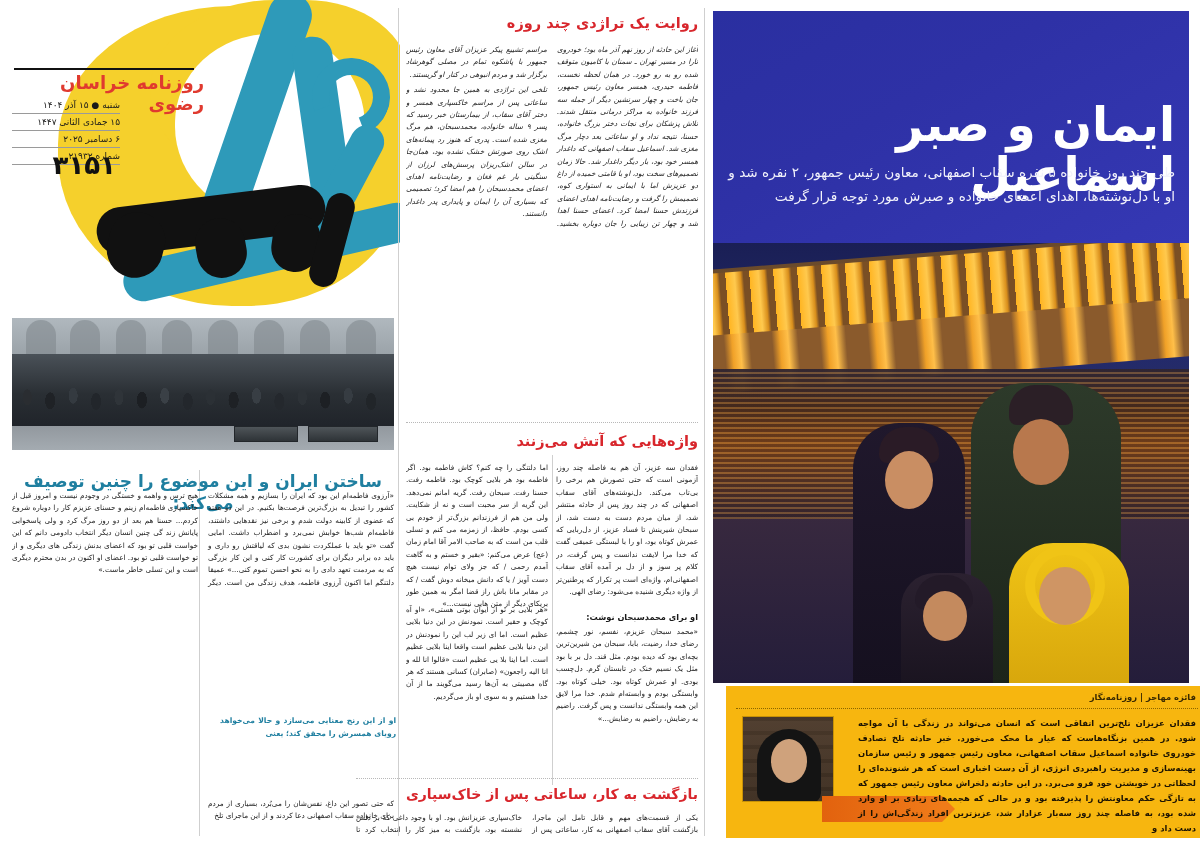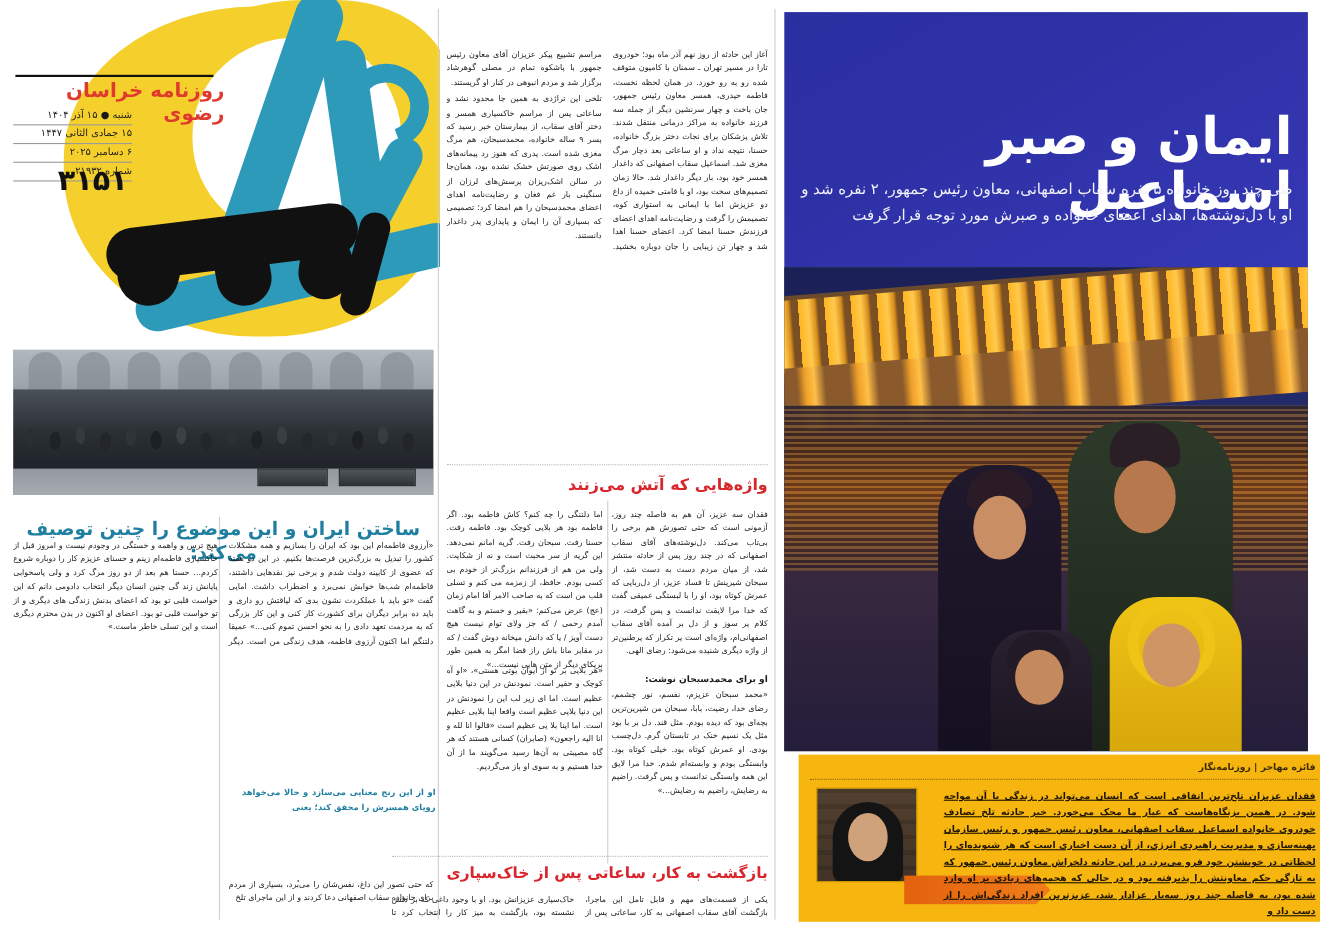--- a/index.html
+++ b/index.html
@@ -213,21 +213,21 @@
   .yb-byline {
     position: absolute; right: 12px; top: 6px;
     direction: rtl; font-size: 8.4px; font-weight: 700; color: #3a2a00;
     letter-spacing: -0.2px;
   }
   .yb-rule { position: absolute; left: 10px; right: 10px; top: 22px;
     border-top: 1px dotted #8a6500; }
   .yb-text {
     position: absolute; right: 12px; top: 30px; width: 338px;
     direction: rtl; text-align: justify; color: #1d1403;
-    font-size: 8.4px; line-height: 15px; font-weight: 700; letter-spacing: -0.25px; text-decoration: underline;
+    font-size: 8.4px; line-height: 15px; font-weight: 700; letter-spacing: -0.25px;
   }
   .yb-photo {
     position: absolute; left: 16px; top: 30px; width: 92px; height: 86px;
     background: linear-gradient(#4a3a2e, #2a2018); overflow: hidden;
     border: 1px solid #c89206;
   }
   .yb-face { position: absolute; left: 28px; top: 22px; width: 36px; height: 44px;
     background: #cfa27c; border-radius: 50%; }
   .yb-scarf { position: absolute; left: 14px; top: 12px; width: 64px; height: 74px;
     background: #141414; border-radius: 32px 32px 10px 10px; }
@@ -303,22 +303,25 @@
   </div>
 
   <div class="body-col two" style="position:absolute; left:12px; top:490px; width:382px; height:300px;">
     <p>«آرزوی فاطمه‌ام این بود که ایران را بسازیم و همه مشکلات کشور را تبدیل به بزرگ‌ترین فرصت‌ها بکنیم. در این دو هفته که عضوی از کابینه دولت شدم و برخی نیز نقدهایی داشتند، فاطمه‌ام شب‌ها خوابش نمی‌برد و اضطراب داشت. امایی گفت «تو باید با عملکردت نشون بدی که لیاقتش رو داری و باید ده برابر دیگران برای کشورت کار کنی و این کار بزرگی که به مردمت تعهد دادی را به نحو احسن تموم کنی...» عمیقا دلتنگم اما اکنون آرزوی فاطمه، هدف زندگی من است. دیگر هیچ ترس و واهمه و خستگی در وجودم نیست و امروز قبل از خاکسپاری فاطمه‌ام زینم و حسنای عزیزم کار را دوباره شروع کردم... حسنا هم بعد از دو روز مرگ کرد و ولی پاسخوابی پایانش زند گی چنین انسان دیگر انتخاب دادومی دانم که این خواست قلبی تو بود که اعضای بدنش زندگی های دیگری و از تو خواست قلبی تو بود. اعضای او اکنون در بدن محترم دیگری است و این تسلی خاطر ماست.»</p>
   </div>
 
   <div class="body-col two" style="position:absolute; left:12px; top:798px; width:382px; height:42px;">
     <p>که حتی تصور این داغ، نفس‌شان را می‌بُرد، بسیاری از مردم برای خانواده سقاب اصفهانی دعا کردند و از این ماجرای تلخ</p>
   </div>
 
-
-  <div class="body-col two" style="position:absolute; left:406px; top:44px; width:292px; height:372px;">
+  <div style="position:absolute; left:406px; top:14px; width:292px;">
+    <div class="hl-red" style="font-size:14.5px;">روایت یک تراژدی چند روزه</div>
+  </div>
+
+  <div class="body-col two" style="position:absolute; left:406px; top:44px; width:292px; height:372px;font-style:italic;">
     <p>آغاز این حادثه از روز نهم آذر ماه بود؛ خودروی تارا در مسیر تهران ـ سمنان با کامیون متوقف شده رو به رو خورد. در همان لحظه نخست، فاطمه حیدری، همسر معاون رئیس جمهور، جان باخت و چهار سرنشین دیگر از جمله سه فرزند خانواده به مراکز درمانی منتقل شدند. تلاش پزشکان برای نجات دختر بزرگ خانواده، حسنا، نتیجه نداد و او ساعاتی بعد دچار مرگ مغزی شد. اسماعیل سقاب اصفهانی که داغدار همسر خود بود، بار دیگر داغدار شد. حالا زمان تصمیم‌های سخت بود، او با قامتی خمیده از داغ دو عزیزش اما با ایمانی به استواری کوه، تصمیمش را گرفت و رضایت‌نامه اهدای اعضای فرزندش حسنا امضا کرد. اعضای حسنا اهدا شد و چهار تن زیبایی را جان دوباره بخشید. مراسم تشییع پیکر عزیزان آقای معاون رئیس جمهور با پاشکوه تمام در مصلی گوهرشاد برگزار شد و مردم انبوهی در کنار او گریستند.</p>
     <p>تلخی این تراژدی به همین جا محدود نشد و ساعاتی پس از مراسم خاکسپاری همسر و دختر آقای سقاب، از بیمارستان خبر رسید که پسر ۹ ساله خانواده، محمدسبحان، هم مرگ مغزی شده است. پدری که هنوز رد پیمانه‌های اشک روی صورتش خشک نشده بود، همان‌جا در سالن اشک‌ریزان پرسش‌های لرزان از سنگینی بار غم فغان و رضایت‌نامه اهدای اعضای محمدسبحان را هم امضا کرد؛ تصمیمی که بسیاری آن را ایمان و پایداری پدر داغدار دانستند.</p>
   </div>
 
   <div class="hrule-dot" style="position:absolute; left:406px; top:422px; width:292px;"></div>
 
   <div style="position:absolute; left:406px; top:432px; width:292px;">
     <div class="hl-red" style="font-size:14.5px;">واژه‌هایی که آتش می‌زنند</div>
   </div>
 

